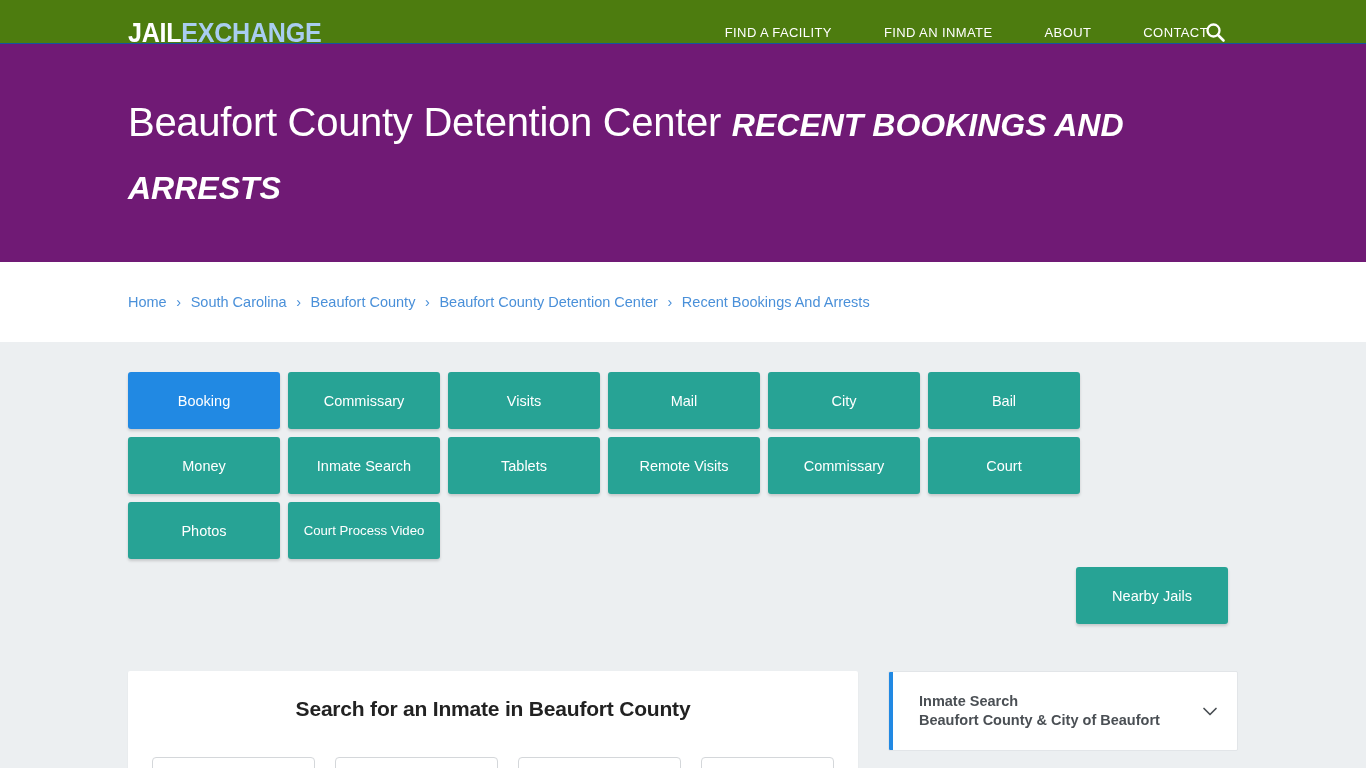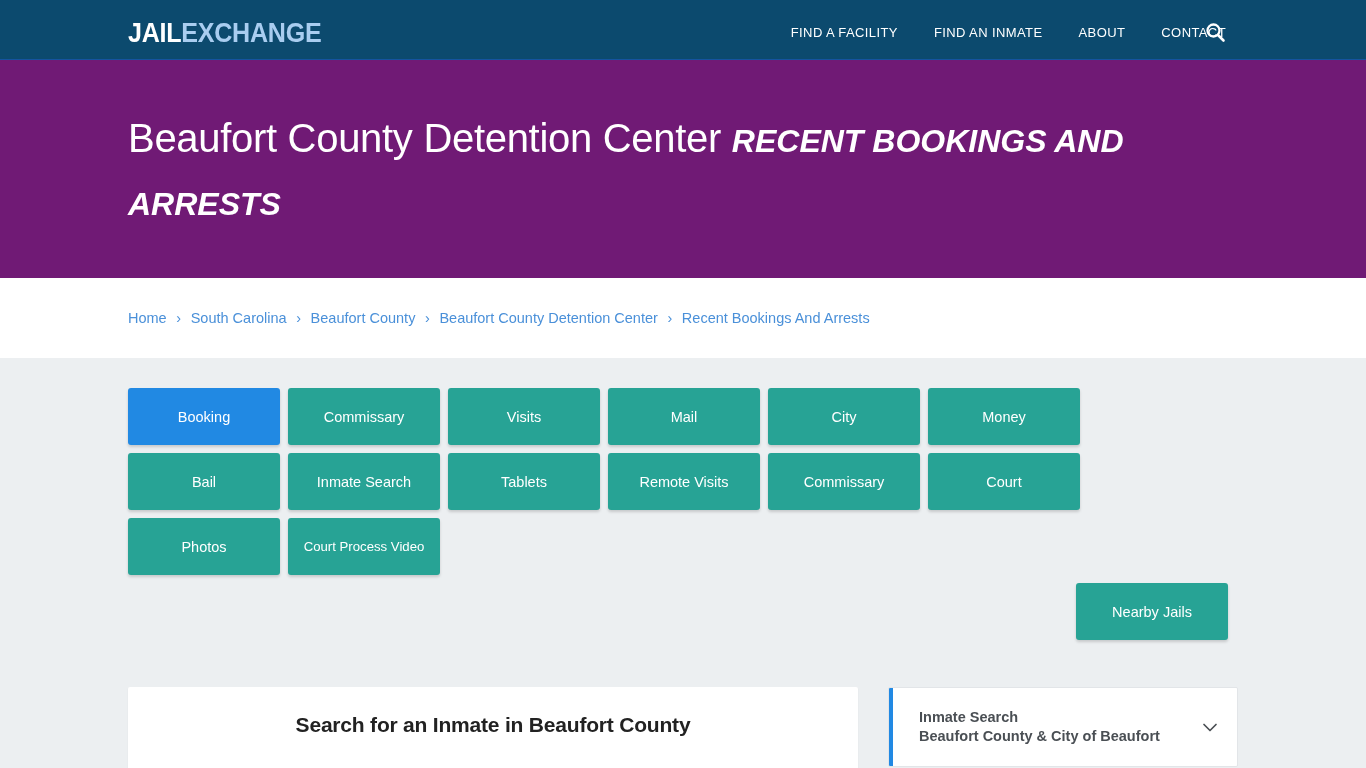--- a/index.html
+++ b/index.html
@@ -7,22 +7,22 @@
     width: 1366px;
     height: 768px;
     overflow: hidden;
     font-family: "Liberation Sans", sans-serif;
     background: #eceff1;
   }
 
   
   .site-header {
     position: relative;
-    height: 60px;
-    background: #0c4a6e;
+    height: 44px;
+    background: #4d7c0f;
     border-bottom: 1px solid #15549f;
     display: flex;
     align-items: center;
   }
   .logo {
     position: absolute;
     left: 128px;
     top: 17px;
     font-size: 27px;
     font-weight: bold;
@@ -31,26 +31,26 @@
     white-space: nowrap;
     font-stretch: condensed;
     transform: scaleX(0.93);
     transform-origin: left center;
   }
   .logo .jail { color: #ffffff; }
   .logo .exchange { color: #a9cdf0; }
 
   .main-nav {
     position: absolute;
-    right: 140px;
+    right: 158px;
     top: 0;
     height: 64px;
     display: flex;
     align-items: center;
-    gap: 36px;
+    gap: 52px;
   }
   .main-nav a {
     color: #ffffff;
     font-size: 13px;
     letter-spacing: 0.4px;
     text-decoration: none;
     white-space: nowrap;
     font-weight: normal;
   }
   .nav-search {
@@ -288,22 +288,22 @@
 </div>
 
 <main class="page-body">
 
   <div class="tab-grid">
     <div class="tab-btn active">Booking</div>
     <div class="tab-btn">Commissary</div>
     <div class="tab-btn">Visits</div>
     <div class="tab-btn">Mail</div>
     <div class="tab-btn">City</div>
+    <div class="tab-btn">Bail</div>
     <div class="tab-btn">Money</div>
-    <div class="tab-btn">Bail</div>
     <div class="tab-btn">Inmate Search</div>
     <div class="tab-btn">Tablets</div>
     <div class="tab-btn">Remote Visits</div>
     <div class="tab-btn">Commissary</div>
     <div class="tab-btn">Court</div>
     <div class="tab-btn">Photos</div>
     <div class="tab-btn small">Court Process Video</div>
   </div>
 
   <div class="tab-row-last">

